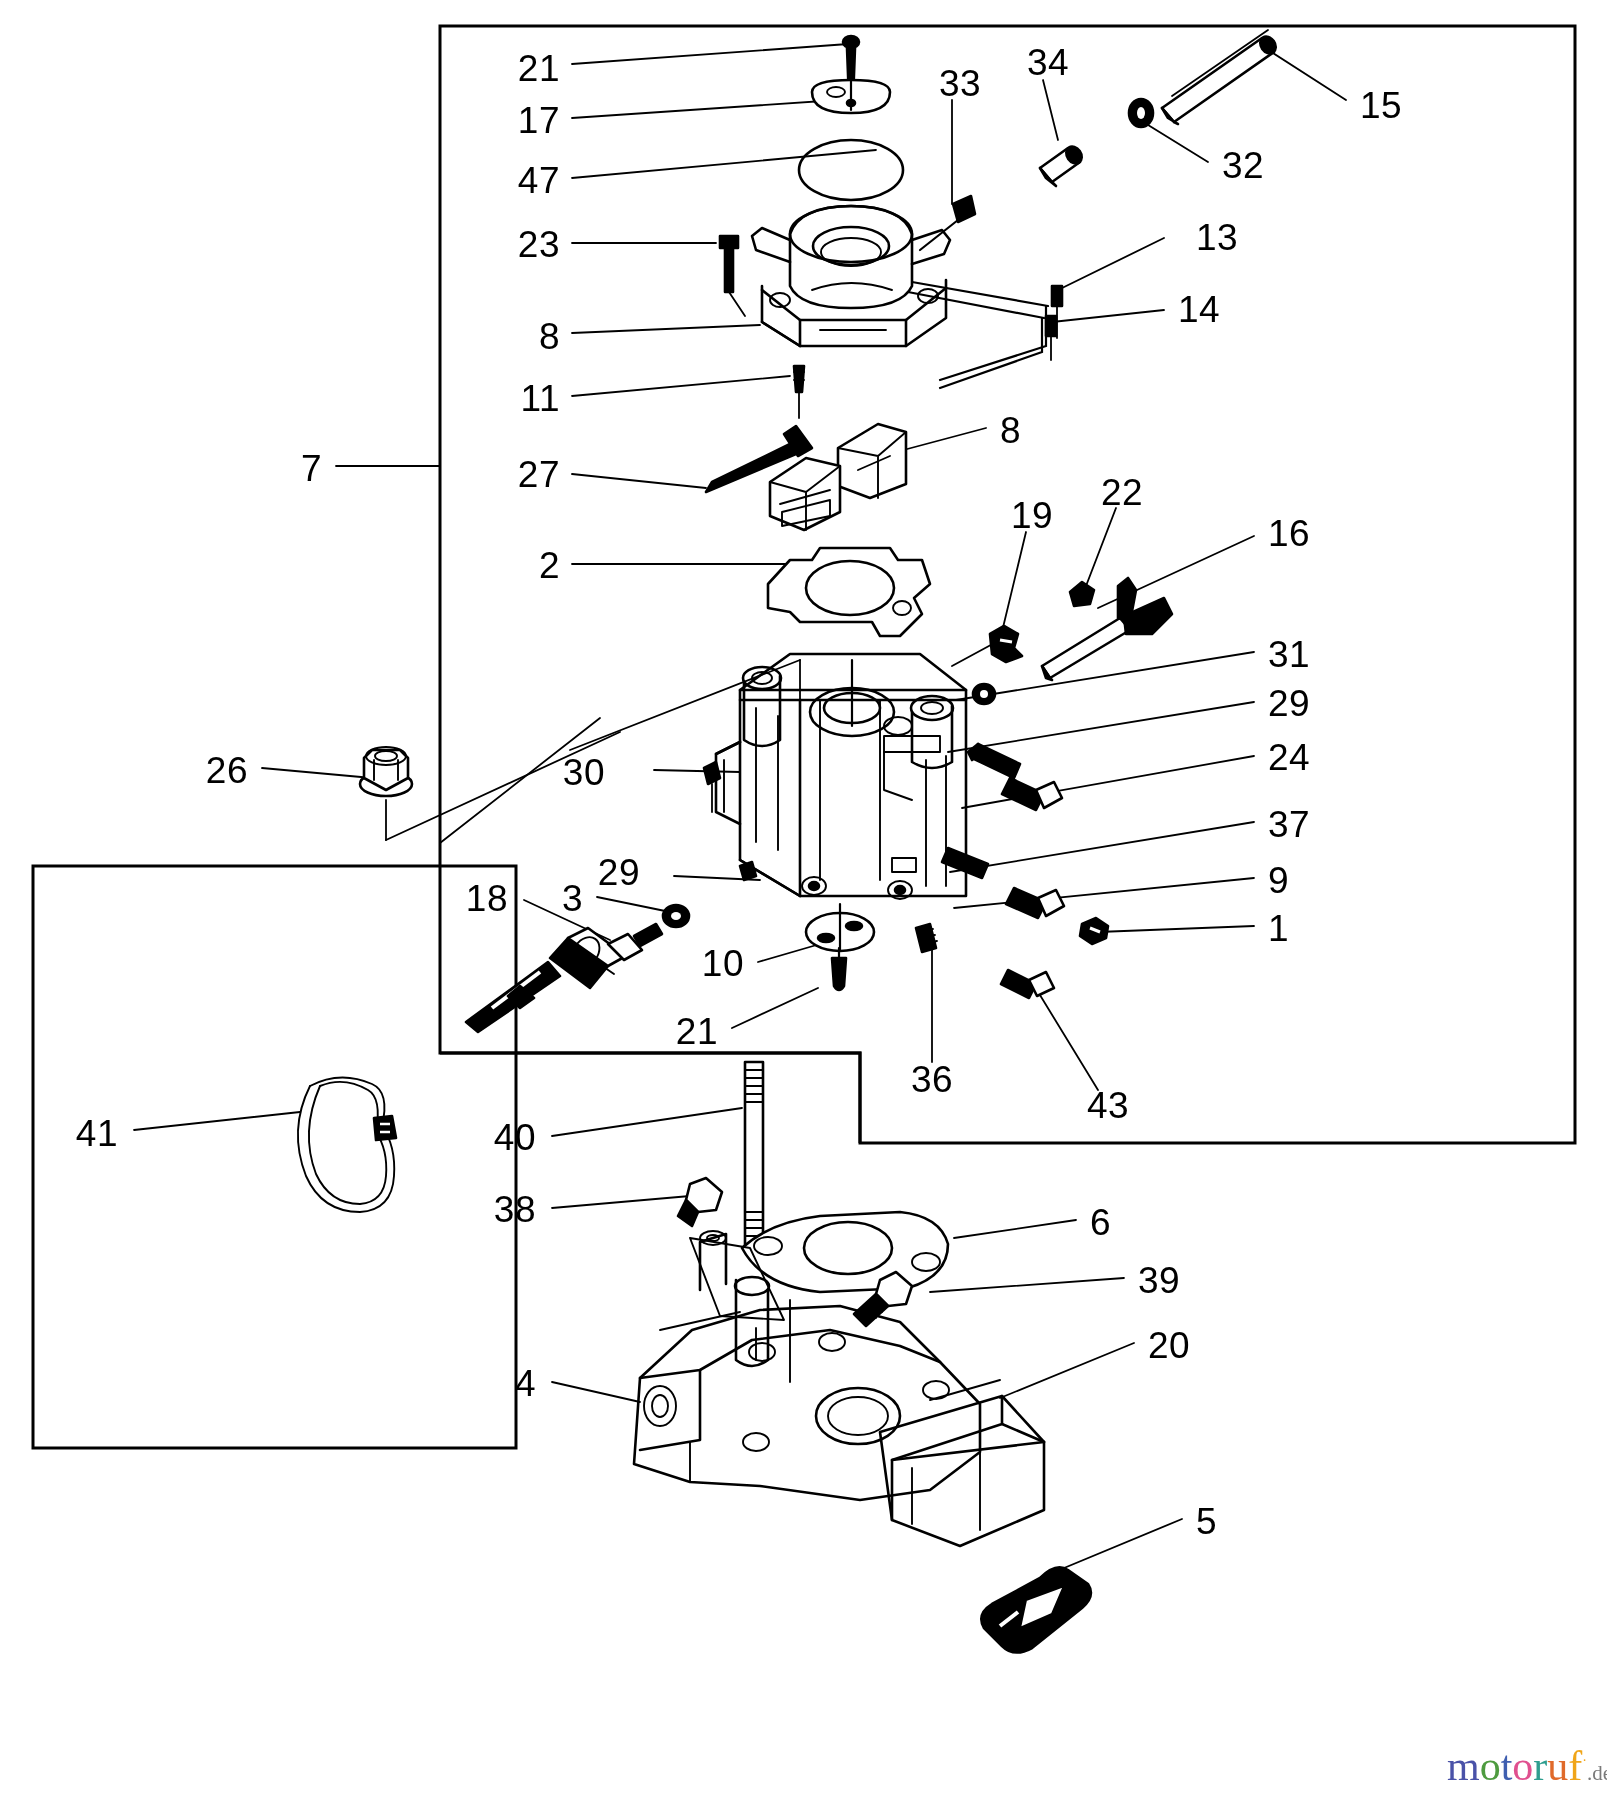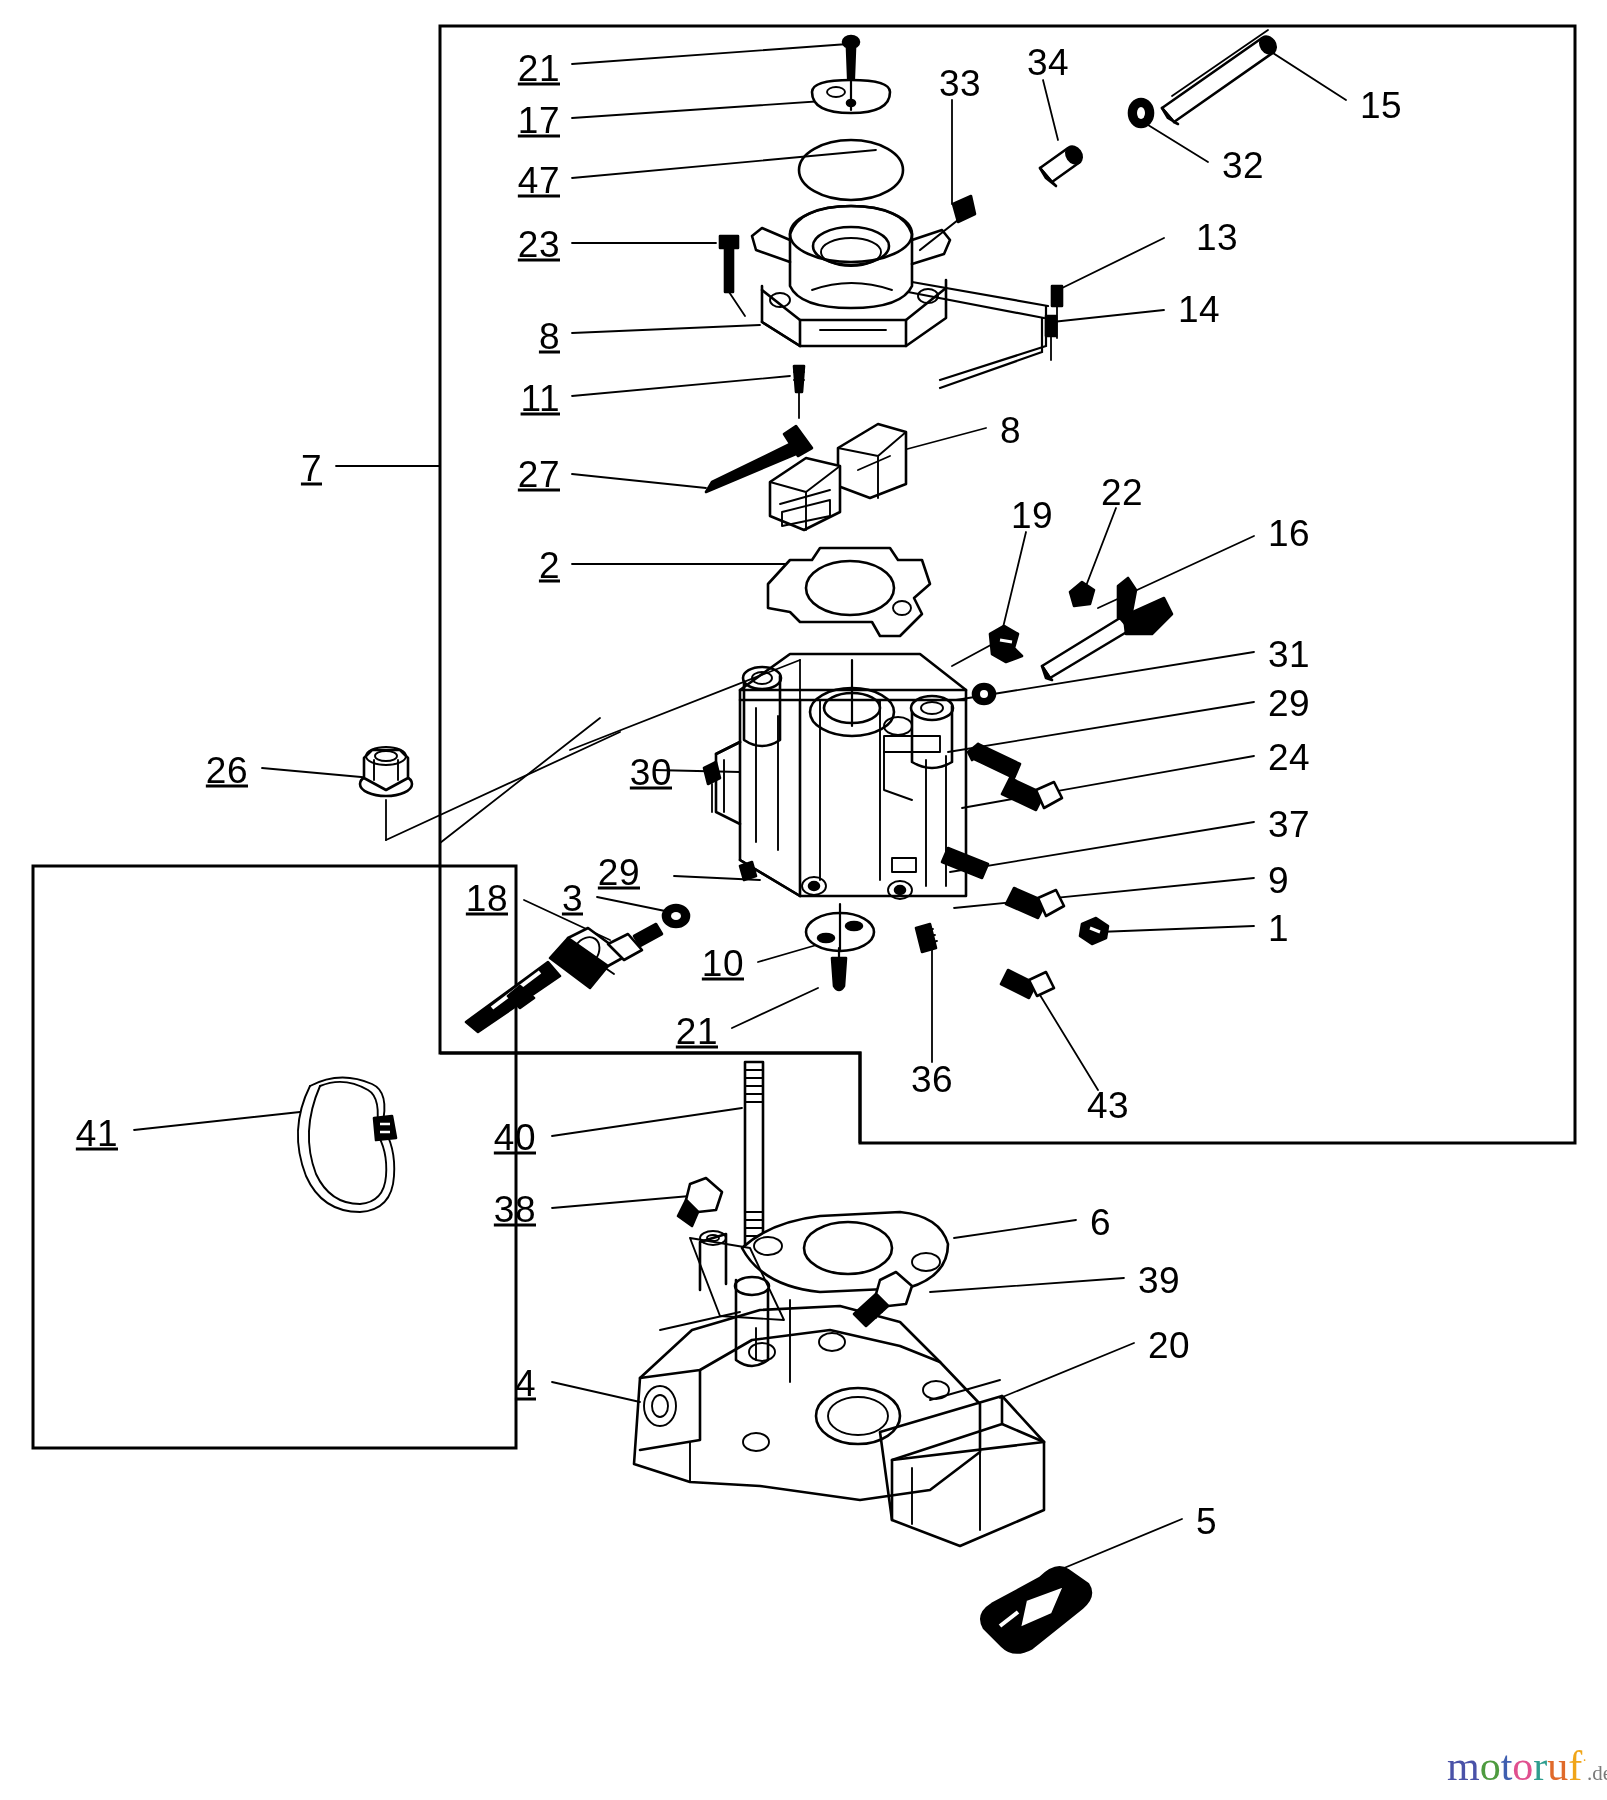--- a/index.html
+++ b/index.html
@@ -9,21 +9,21 @@
   #svgroot{position:absolute;left:0;top:0;width:1607px;height:1800px;}
   .callout{
     position:absolute;
     font-family:"Liberation Sans", sans-serif;
     font-size:37px;
     color:#000;
     line-height:1;
     white-space:nowrap;
     letter-spacing:0.5px;
   }
-  .callout.r{transform:translate(-100%,-50%);text-decoration:underline;}
+  .callout.r{transform:translate(-100%,-50%);}
   .callout.l{transform:translate(0,-50%);}
   .callout.c{transform:translate(-50%,-50%);}
   #logo{
     position:absolute;
     left:1447px; top:1745px;
     font-family:"Liberation Serif", serif;
     font-size:42px;
     line-height:1;
     white-space:nowrap;
     font-weight:400;
@@ -458,21 +458,21 @@
   <div class="callout r" style="left:560px;top:68px">21</div>
   <div class="callout r" style="left:560px;top:120px">17</div>
   <div class="callout r" style="left:560px;top:180px">47</div>
   <div class="callout r" style="left:560px;top:244px">23</div>
   <div class="callout r" style="left:560px;top:336px">8</div>
   <div class="callout r" style="left:560px;top:398px">11</div>
   <div class="callout r" style="left:560px;top:474px">27</div>
   <div class="callout r" style="left:560px;top:565px">2</div>
   <div class="callout r" style="left:322px;top:468px">7</div>
   <div class="callout r" style="left:248px;top:770px">26</div>
-  <div class="callout r" style="left:672px;top:772px">30</div>
+  <div class="callout r" style="left:605px;top:772px">30</div>
   <div class="callout r" style="left:640px;top:872px">29</div>
   <div class="callout r" style="left:583px;top:898px">3</div>
   <div class="callout r" style="left:508px;top:898px">18</div>
   <div class="callout r" style="left:744px;top:963px">10</div>
   <div class="callout r" style="left:718px;top:1031px">21</div>
   <div class="callout r" style="left:118px;top:1133px">41</div>
   <div class="callout r" style="left:536px;top:1137px">40</div>
   <div class="callout r" style="left:536px;top:1209px">38</div>
   <div class="callout r" style="left:536px;top:1383px">4</div>
   <div class="callout c" style="left:932px;top:1079px">36</div>

